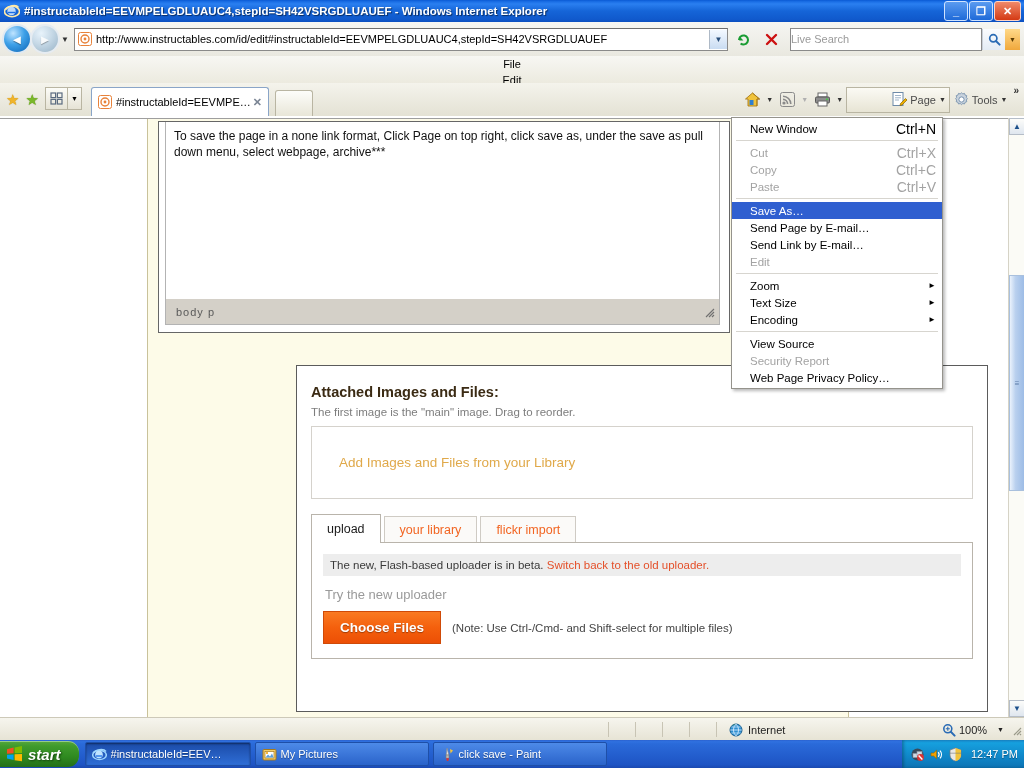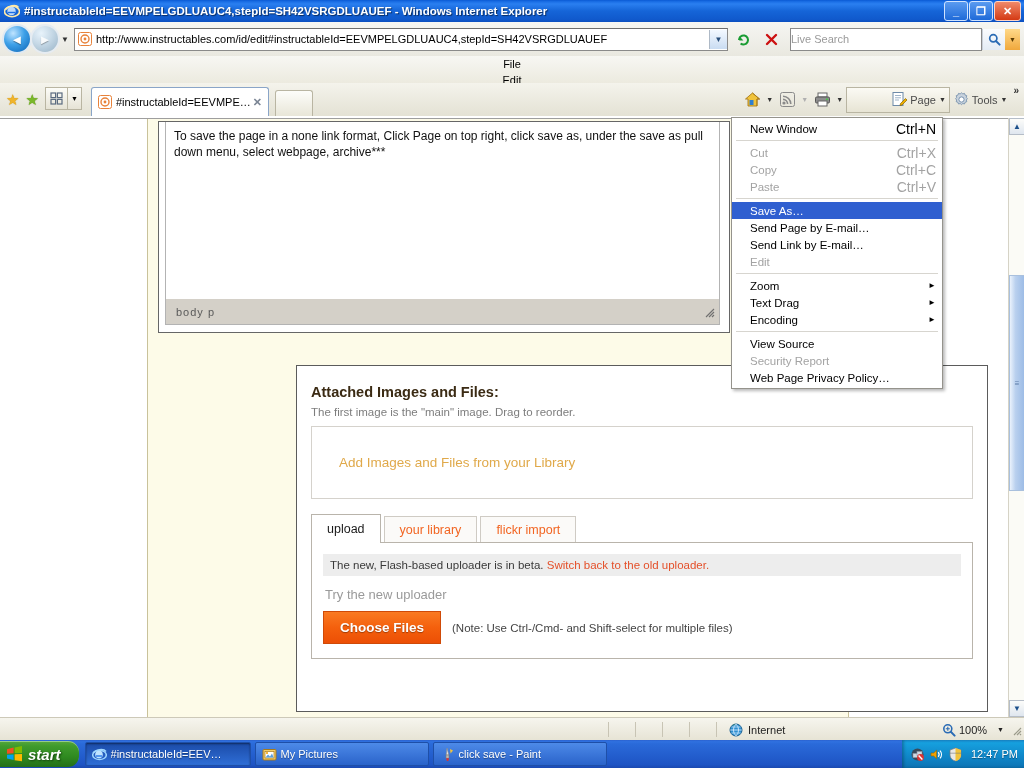--- a/index.html
+++ b/index.html
@@ -549,21 +549,21 @@
     <div class="pm-item disabled">
       <span class="pm-label">Edit</span>
     </div>
     <div class="pm-sep"></div>
 
     <div class="pm-item">
       <span class="pm-label">Zoom</span>
       <span class="pm-arrow">►</span>
     </div>
     <div class="pm-item">
-      <span class="pm-label">Text Drag</span>
+      <span class="pm-label">Text Size</span>
       <span class="pm-arrow">►</span>
     </div>
     <div class="pm-item">
       <span class="pm-label">Encoding</span>
       <span class="pm-arrow">►</span>
     </div>
     <div class="pm-sep"></div>
 
     <div class="pm-item">
       <span class="pm-label">View Source</span>

